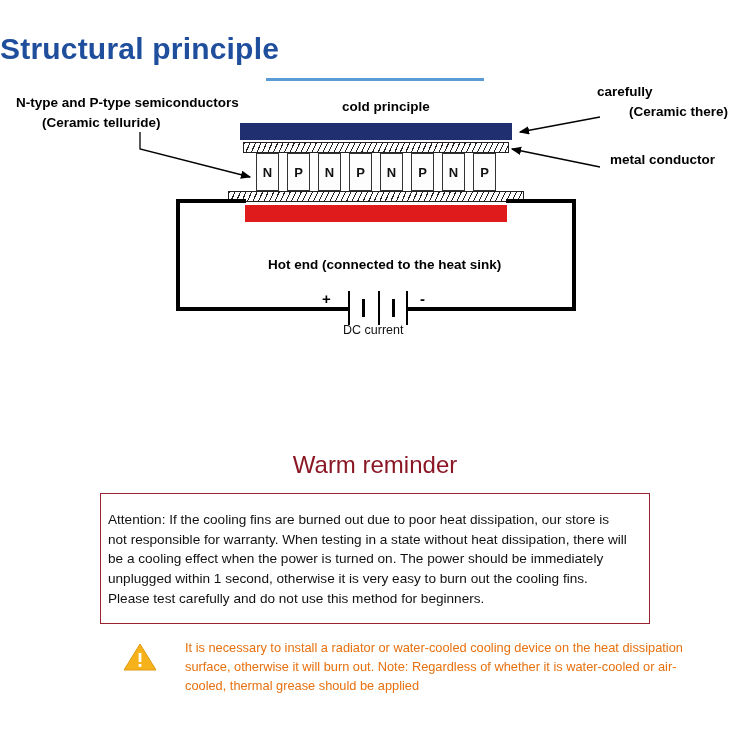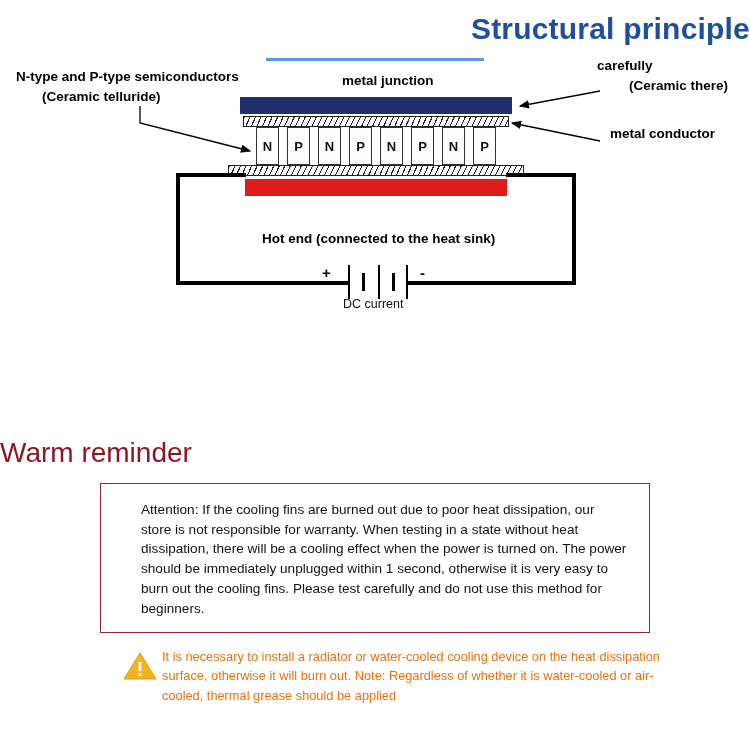--- a/index.html
+++ b/index.html
@@ -9,41 +9,42 @@
     height: 750px;
     background: #ffffff;
     font-family: "Liberation Sans", sans-serif;
     color: #111;
     position: relative;
     overflow: hidden;
   }
 
   
   .title-wrap {
-    text-align: right;
-    padding-top: 12px;
+    text-align: left;
+    padding-top: 32px;
   }
   .main-title {
     font-size: 30px;
     font-weight: bold;
     color: #1f4e9c;
     letter-spacing: 0.2px;
   }
   .title-underline {
     width: 218px;
     height: 3px;
     background: #5b9bd5;
     margin: 12px auto 0 auto;
   }
 
   
   .diagram {
     position: relative;
     width: 668px;
     height: 360px;
+    margin-top: 6px;
   }
 
   .lbl {
     position: absolute;
     font-size: 13.5px;
     font-weight: bold;
     color: #000;
     white-space: nowrap;
   }
 
@@ -127,43 +128,44 @@
 
   svg.arrows {
     position: absolute;
     left: 0; top: 0;
     width: 750px; height: 360px;
     pointer-events: none;
   }
 
   
   .warm-title {
-    font-size: 28px;
+    text-align: center;
+    font-size: 24px;
     color: #8b1724;
-    margin-top: 16px;
+    margin-top: 4px;
   }
   .notice-box {
     margin: 14px auto 0 auto;
     width: 550px;
     border: 1.4px solid #9b2230;
-    padding: 16px 22px 14px 40px;
+    padding: 16px 22px 14px 7px;
     background: #fff;
   }
   .notice-text {
     font-size: 13.6px;
     line-height: 1.45;
     color: #111;
   }
 
   .footer-note {
     margin: 14px auto 0 auto;
     width: 620px;
     display: flex;
     align-items: flex-start;
-    gap: 5px;
+    gap: 28px;
     padding-left: 58px;
   }
   .warn-icon { flex: 0 0 auto; margin-top: 4px; }
   .footer-text {
     font-size: 12.8px;
     line-height: 1.5;
     color: #e8700f;
   }
 </style>
 </head>
@@ -185,25 +187,25 @@
 
     <path d="M140,45 L140,62 L250,90" stroke="#000" stroke-width="1.3" fill="none" marker-end="url(#ah)"></path>
 
     <path d="M600,30 L520,45" stroke="#000" stroke-width="1.3" fill="none" marker-end="url(#ah)"></path>
 
     <path d="M600,80 L512,62" stroke="#000" stroke-width="1.3" fill="none" marker-end="url(#ah)"></path>
   </svg>
 
   <div class="lbl" style="left:16px; top:8px;">N-type and P-type semiconductors</div>
   <div class="lbl" style="left:42px; top:28px;">(Ceramic telluride)</div>
-  <div class="lbl" style="left:342px; top:12px;">metal junction</div>
+  <div class="lbl" style="left:342px; top:12px;">cold principle</div>
   <div class="lbl" style="left:597px; top:-3px;">carefully</div>
   <div class="lbl" style="left:629px; top:17px;">(Ceramic there)</div>
   <div class="lbl" style="left:610px; top:65px;">metal conductor</div>
-  <div class="lbl" style="left:262px; top:170px;">Hot end (connected to the heat sink)</div>
+  <div class="lbl" style="left:268px; top:170px;">Hot end (connected to the heat sink)</div>
 
   <div class="cold-bar"></div>
   <div class="hatch hatch-top"></div>
 
   <div class="pellets">
     <div class="pellet">N</div>
     <div class="pellet">P</div>
     <div class="pellet">N</div>
     <div class="pellet">P</div>
     <div class="pellet">N</div>

